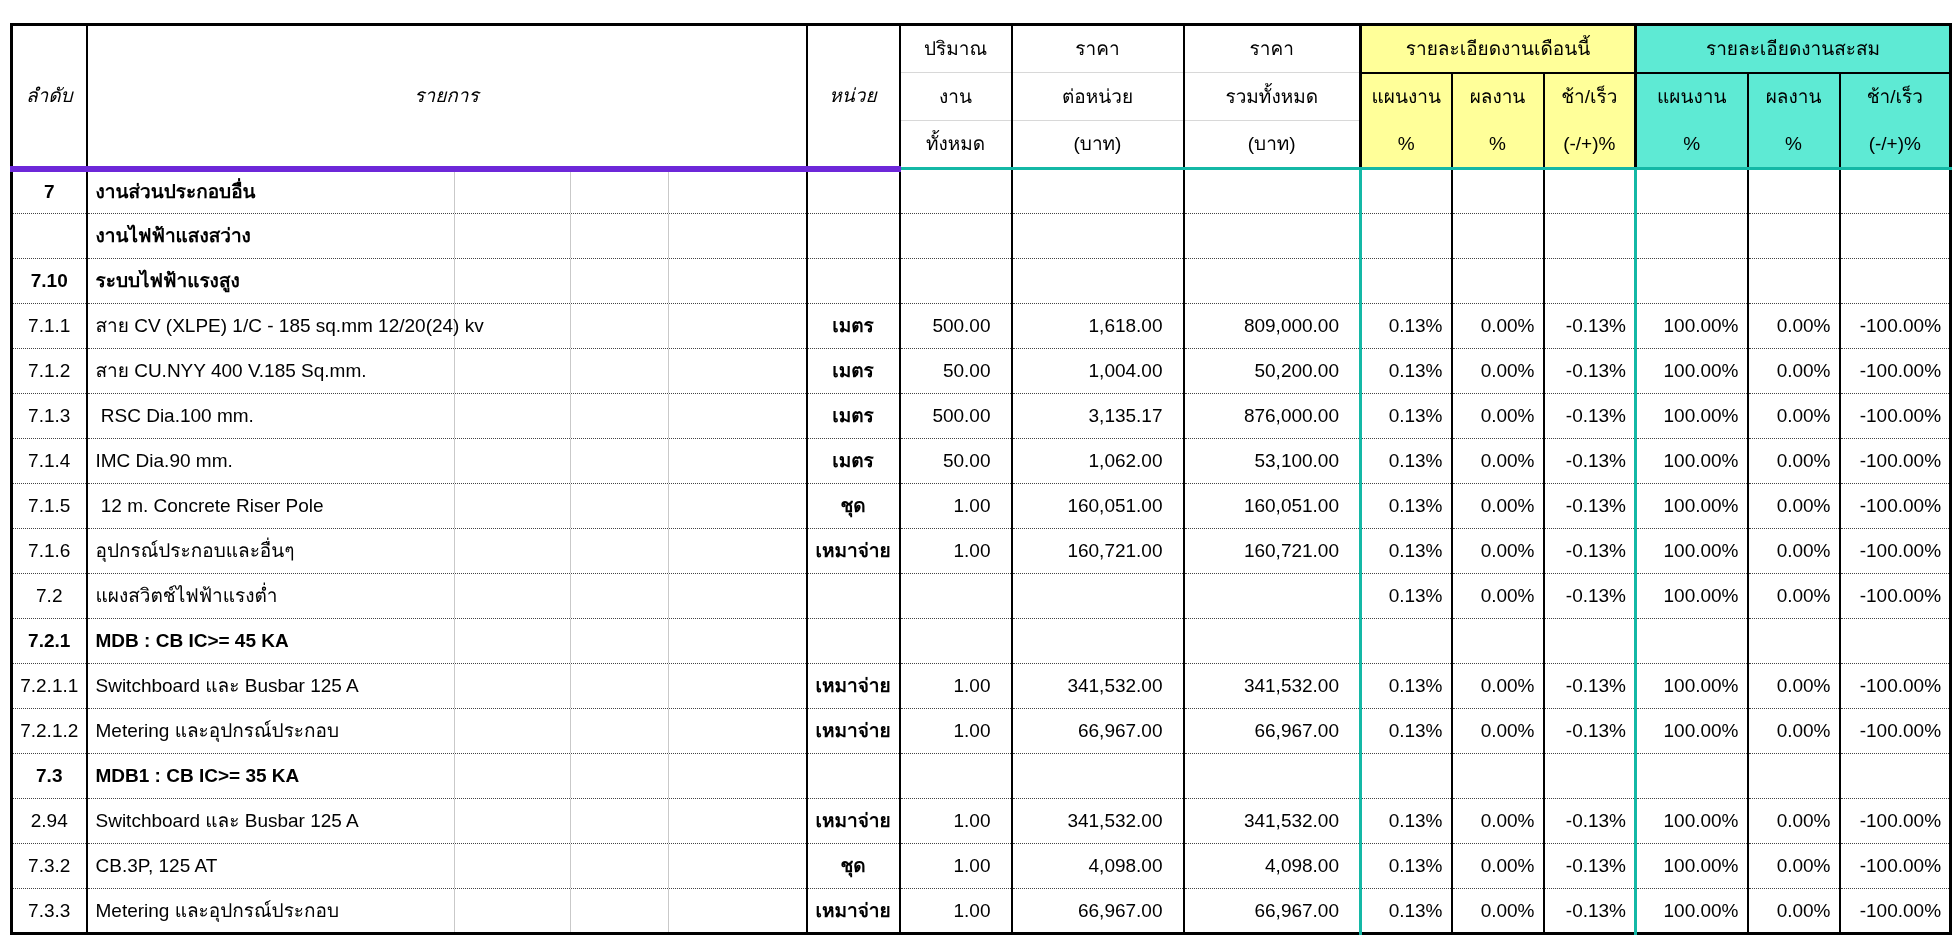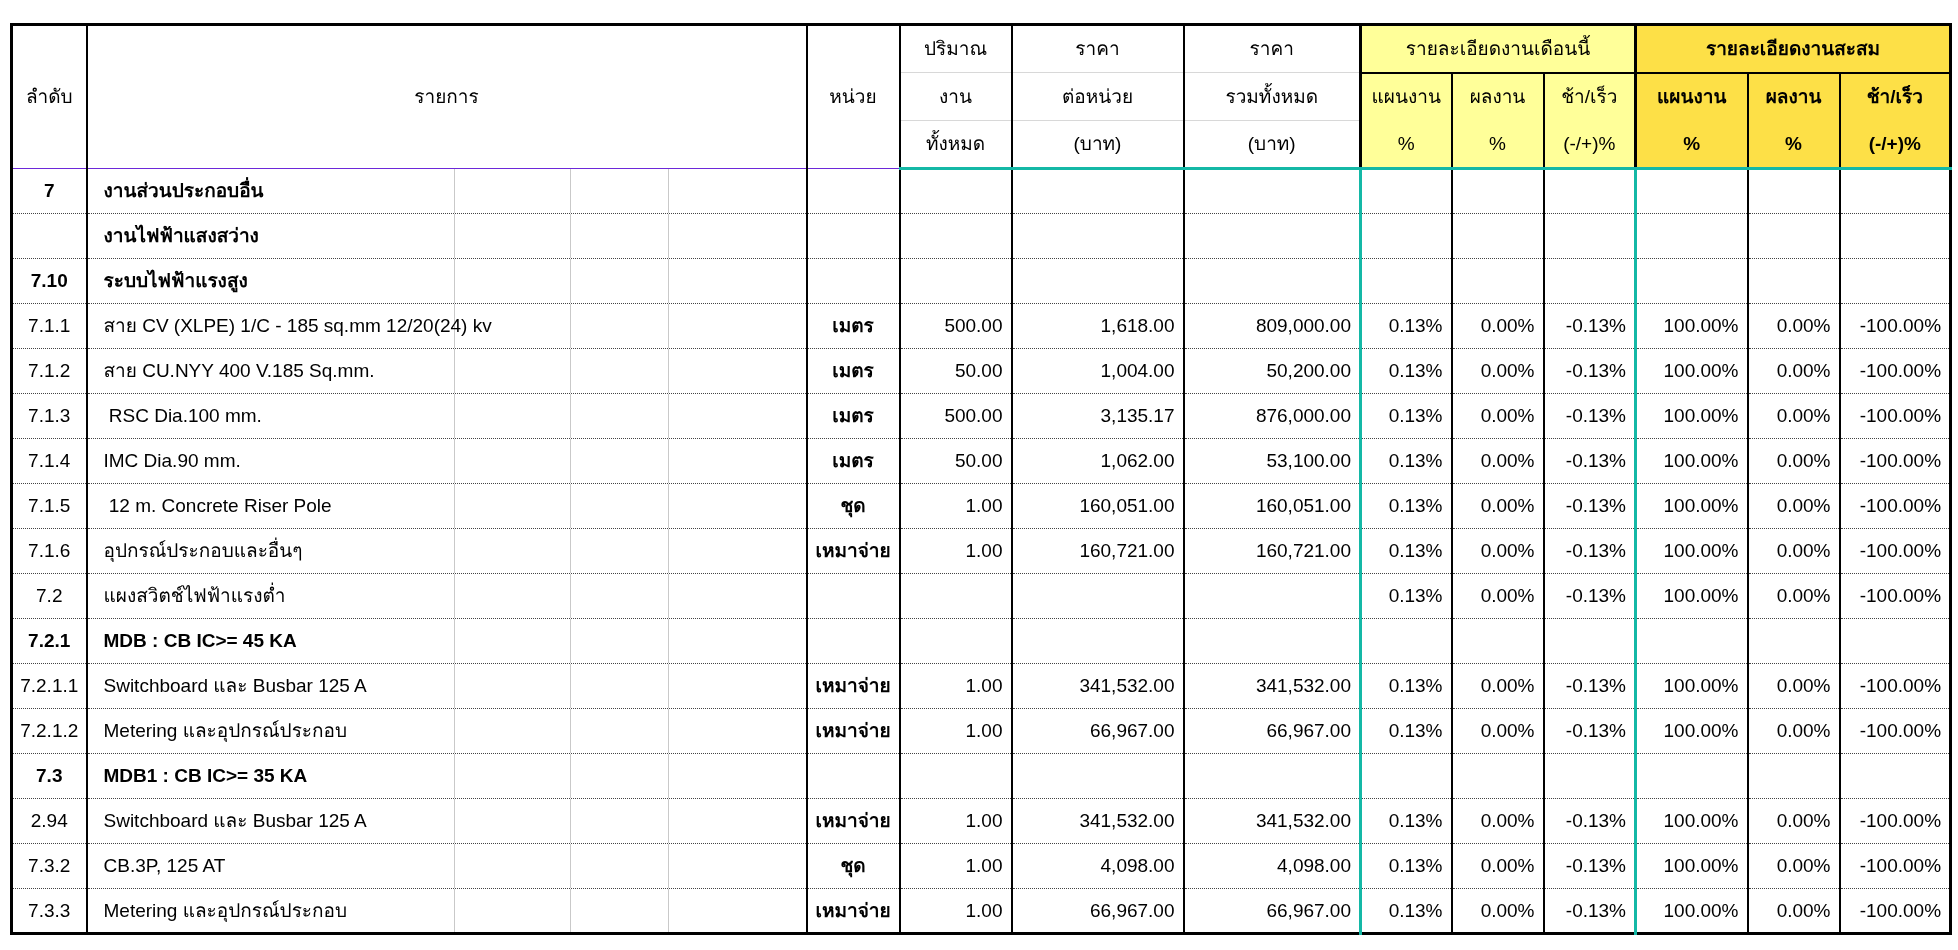--- a/index.html
+++ b/index.html
@@ -11,47 +11,47 @@
     border-collapse:collapse;table-layout:fixed;width:1939px;
     border:3px solid #000;
   }
   th,td{
     margin:0;overflow:hidden;vertical-align:middle;
     font-weight:normal;font-size:19px;line-height:1.15;
   }
   
   thead th{border-right:2px solid #000;background:#fff;margin-left:8px;}
   thead tr{height:48px;}
-  th.rspan{border-bottom:1px solid #6d28d9;}
+  th.rspan{border-bottom:6px solid #6d28d9;font-style:italic;}
   th.stack{text-align:center;}
   th.faint-top{border-top:1px solid #d8d8d8;}
   th.hdr-bottom{border-bottom:3px solid #14b8a6;}
   th.grp-title{border-bottom:2px solid #000;text-align:center;}
   th.month{background:#FFFF99;}
-  th.cum{background:#fde047;font-weight:bold;}
+  th.cum{background:#5eead4;}
   th.gb{border-right:3px solid #000;}
   th.last{border-right:none;}
   
   tbody tr{height:45px;}
   tbody td{border-right:2px solid #000;border-top:1px dotted #444;}
   tbody tr:first-child td{border-top:none;}
   td.gb{border-right:3px solid #14b8a6;}
   td.last{border-right:none;}
   td.c-no{text-align:center;}
   td.c-desc{
-    text-align:left;padding-left:16px;white-space:pre;
+    text-align:left;padding-left:8px;white-space:pre;
     background-image:linear-gradient(to right,#c9c9c9,#c9c9c9),
                      linear-gradient(to right,#c9c9c9,#c9c9c9),
                      linear-gradient(to right,#c9c9c9,#c9c9c9);
     background-size:1px 100%,1px 100%,1px 100%;
     background-position:366px 0,482px 0,580px 0;
     background-repeat:no-repeat;
   }
   td.c-unit{text-align:center;font-weight:bold;}
-  td.num{text-align:right;padding-right:8px;}
+  td.num{text-align:right;padding-right:20px;}
   td.pct{text-align:right;padding-right:8px;}
   tr.bold-row td.c-no, tr.bold-row td.c-desc{font-weight:bold;}
 </style>
 </head>
 <body>
 
 <div id="sheet">
   <table>
     <colgroup>
       <col style="width:75px">

